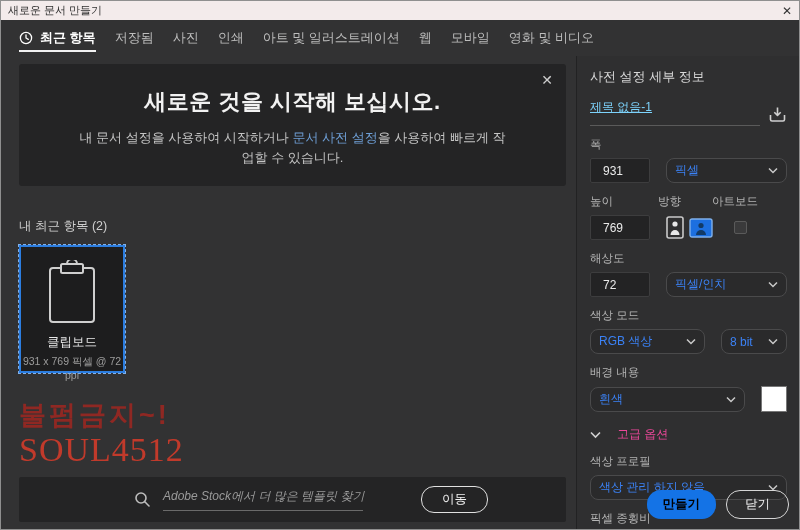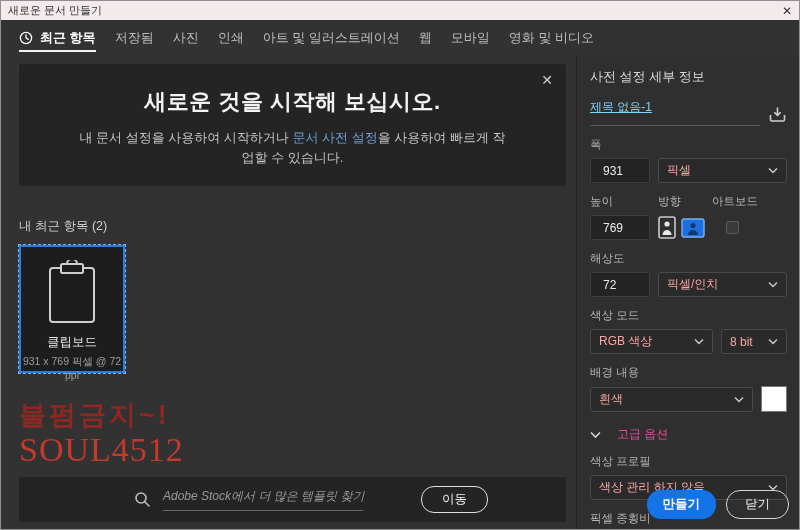--- a/index.html
+++ b/index.html
@@ -65,43 +65,43 @@
   }
   
   .panel{
     width:225px; background:#2f2f30; border-left:1px solid #222223;
     position:relative; padding:12px 12px 0 13px; color:#b5b5b5; font-size:11.5px;
   }
   .panel-header{ color:#d8d8d8; font-size:13px; }
   .doc-title-row{ display:flex; align-items:flex-end; margin-top:13px; }
   .doc-title{ flex:1; border-bottom:1px solid #5a5a5a; padding-bottom:9px; color:#7dd3fc; font-size:12px;text-decoration:underline; }
   .field-label{ margin-top:11px; color:#b5b5b5; }
-  .row{ display:flex; gap:8px; margin-top:6px; align-items:center; }
+  .row{ display:flex; gap:16px; margin-top:6px; align-items:center; }
   .num-input{
     width:60px; height:25px; background:#232324; border:1px solid #3d3d3e; border-radius:2px;
     color:#eaeaea; font-size:12px; padding-left:12px; font-family:"Liberation Sans", sans-serif;
   }
   .select{
-    flex:1; height:25px; background:#2a2a2b; border:1px solid #4a4a4b; border-radius:3px;
+    flex:1; height:25px; background:#2a2a2b; border:1px solid #4a4a4b; border-radius:8px;
     display:flex; align-items:center; justify-content:space-between; padding:0 8px;
-    color:#fca5a5; font-size:12px; cursor:default; white-space:nowrap;
+    color:#3b82f6; font-size:12px; cursor:default; white-space:nowrap;
   }
   .select.small{ flex:0 0 66px; }
   .triple-labels{ display:flex; margin-top:11px; }
   .triple-labels .l1{ width:68px; }
   .triple-labels .l2{ width:54px; }
   .orient{ display:flex; align-items:center; gap:5px; }
   .checkbox{
     width:13px; height:13px; background:#3a3a3b; border:1px solid #5a5a5a; border-radius:2px; margin-left:16px;
   }
   .swatch{ width:26px; height:26px; background:#ffffff; border:1px solid #777; }
   .advanced{ display:flex; gap:16px; margin-top:14px; color:#ec4899; font-size:12px; }
   .panel-footer{ position:absolute; bottom:12px; right:10px; display:flex; gap:10px; }
   .create-btn{
-    background:#1473e6; color:#ffffff; border:none; border-radius:14px;
+    background:#1473e6; color:#000000; border:none; border-radius:14px;
     padding:6px 16px; font-size:12.5px; font-weight:bold; cursor:default; font-family:"Liberation Sans", sans-serif;
   }
   .close-btn{
     background:transparent; color:#f2f2f2; border:1px solid #d5d5d5; border-radius:14px;
     padding:5px 18px; font-size:12.5px; cursor:default; font-family:"Liberation Sans", sans-serif;
   }
   .icon{ display:inline-flex; align-items:center; justify-content:center; }
   svg{ display:block; }
 </style>
 </head>

